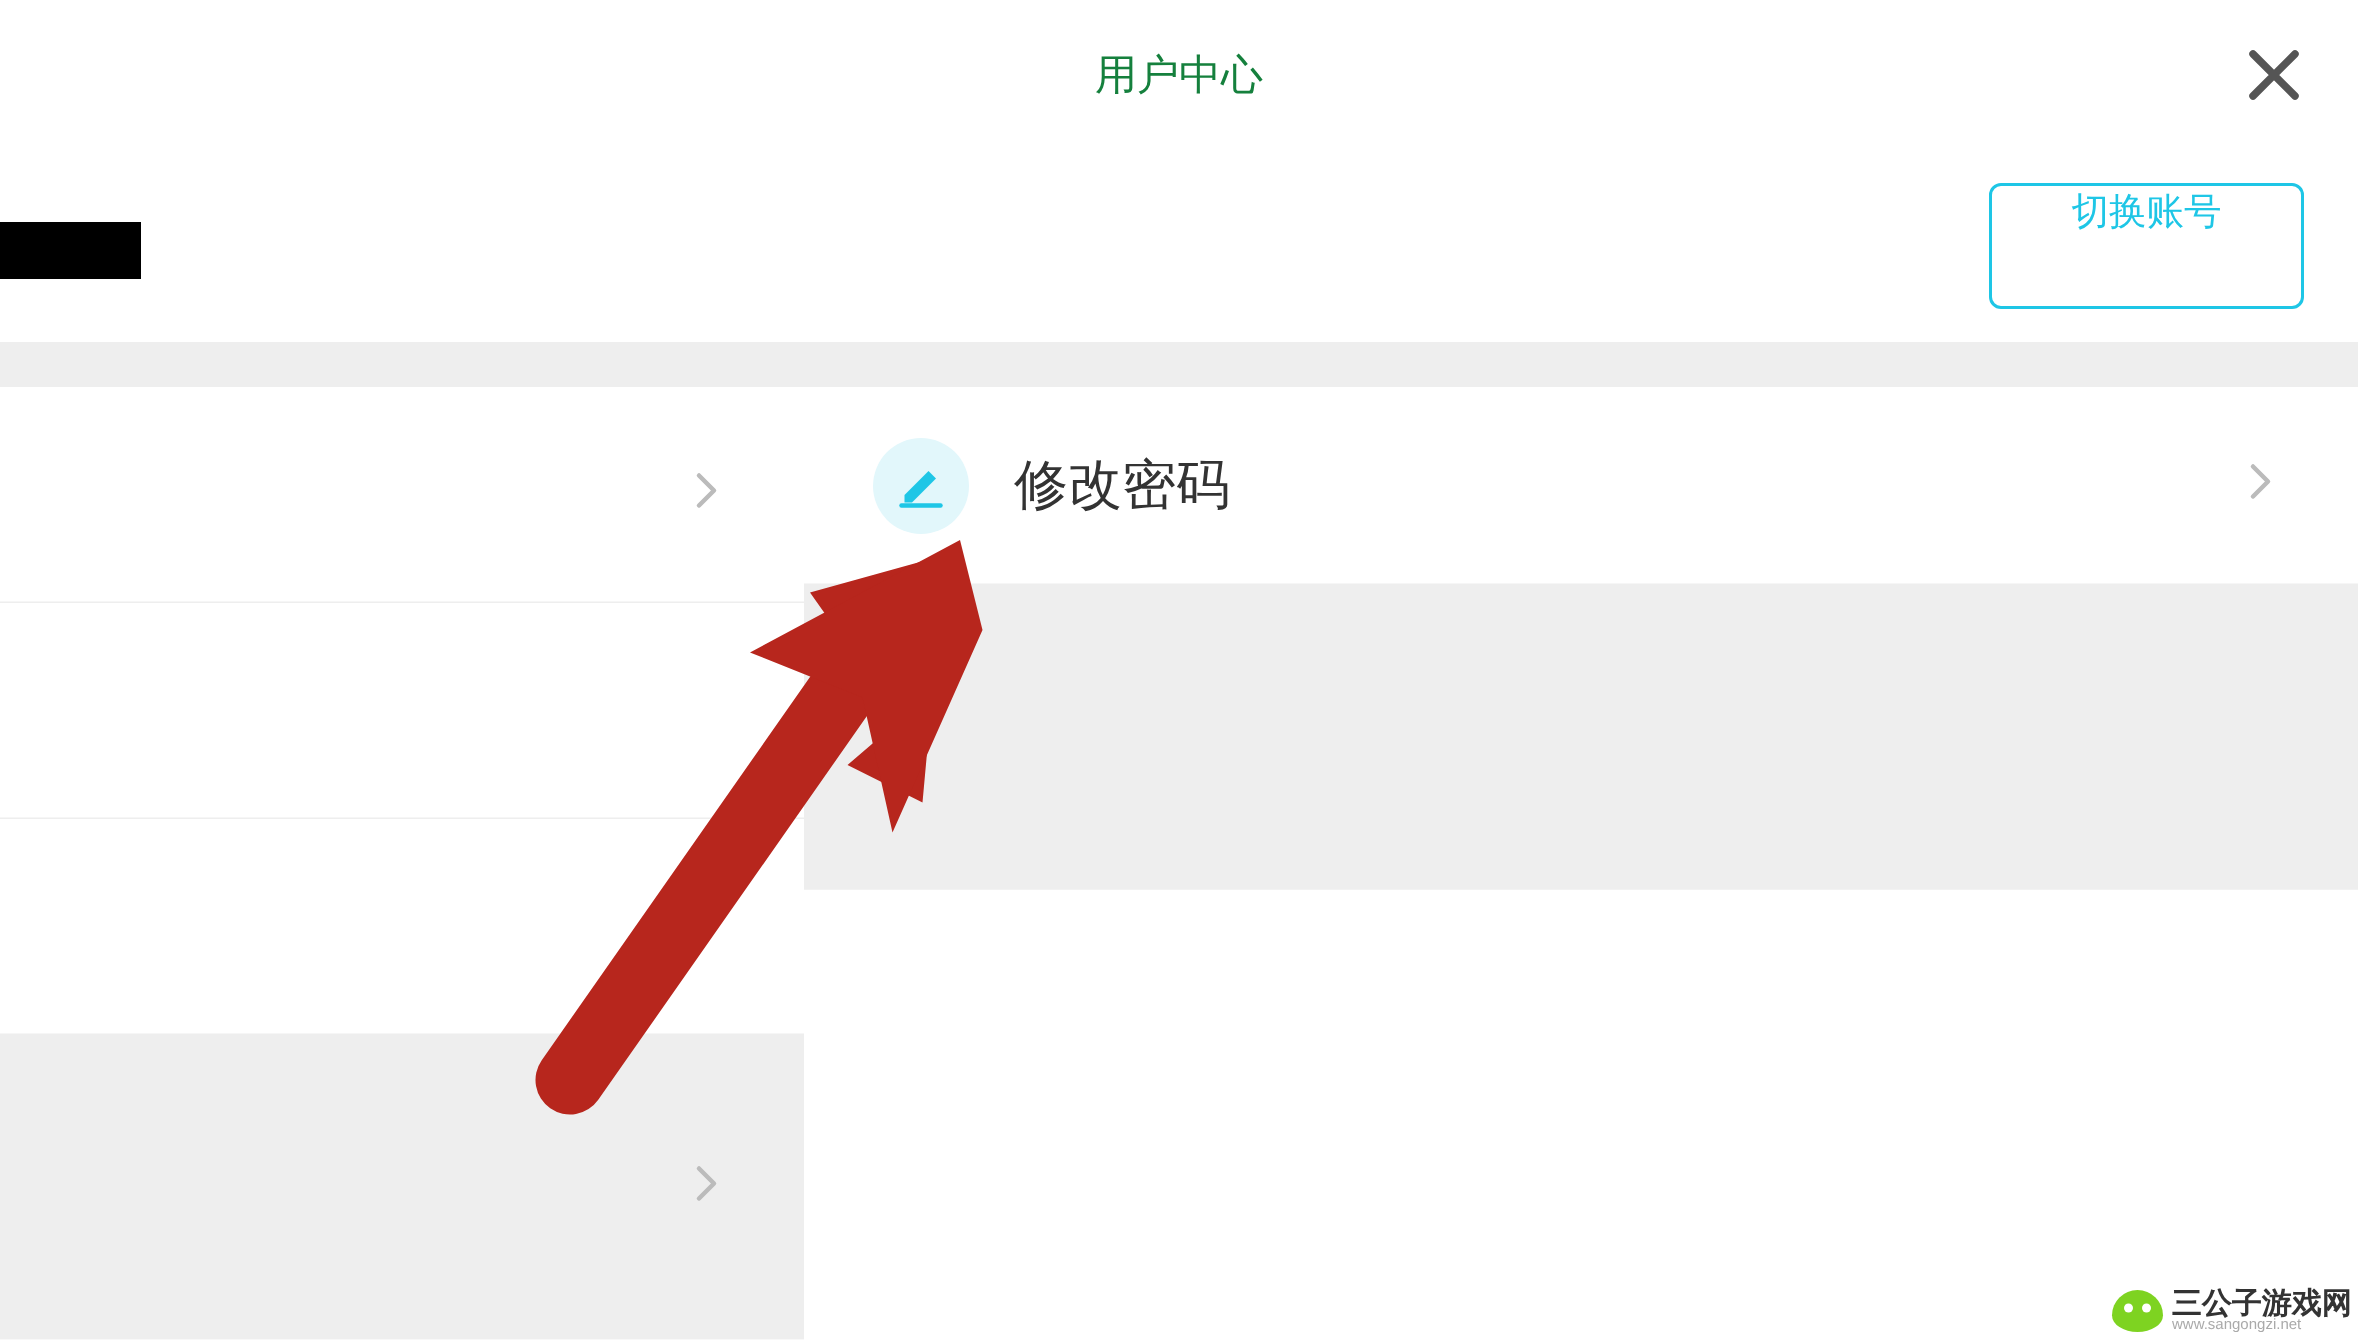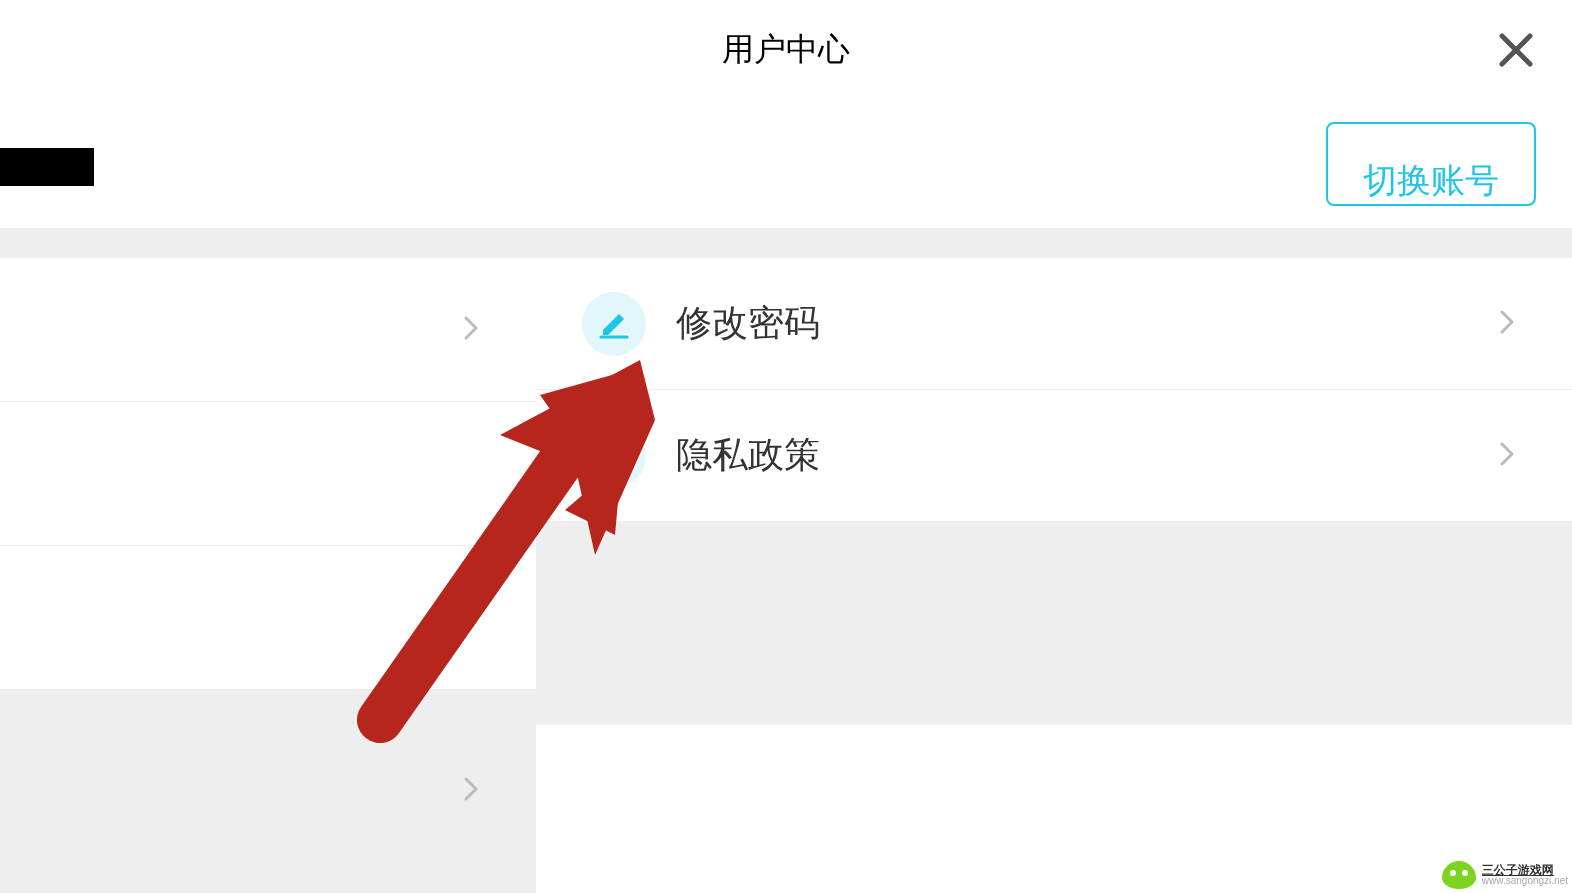--- a/index.html
+++ b/index.html
@@ -1,34 +1,34 @@
 <!DOCTYPE html>
 <html><head>
 <meta charset="utf-8">
 <style>
   * { box-sizing: border-box; margin: 0; padding: 0; }
   html, body { width: 1572px; height: 893px; font-family: "PingFang SC", "Microsoft YaHei", sans-serif; background: #fff; }
   .container { position: relative; width: 1572px; height: 893px; overflow: hidden; }
 
   .header { position: relative; height: 100px; display: flex; align-items: center; justify-content: center; }
-  .page-title { font-size: 32px; color: #000000; font-weight: 500; }
+  .page-title { font-size: 28px; color: #15803d; font-weight: 500; }
   .close-btn { position: absolute; right: 36px; top: 30px; cursor: pointer; }
   .close-btn svg { width: 40px; height: 40px; }
 
   .account-bar { position: relative; height: 128px; }
   .redact1 { position: absolute; left: 0; top: 48px; width: 94px; height: 38px; background: #000; }
   .switch-btn {
     position: absolute; right: 36px; top: 22px;
     width: 210px; height: 84px;
     border: 2px solid #1ec6e6;
     color: #1ec6e6;
     background: #fff;
     border-radius: 8px;
-    font-size: 34px;
-    display: flex; align-items: flex-end; justify-content: center;
+    font-size: 25px;
+    display: flex; align-items: flex-start; justify-content: center;
     cursor: pointer;
   }
 
   .separator { height: 30px; background: #eeeeee; }
 
   .columns { display: flex; height: 635px; }
   .col-left { width: 536px; }
   .col-right { flex: 1; position: relative; }
 
   .row-left {
@@ -73,21 +73,21 @@
     width: 34px; height: 28px; background: #7ed321; border-radius: 50% 50% 50% 50% / 60% 60% 40% 40%;
     position: relative;
   }
   .watermark .bubble::before, .watermark .bubble::after {
     content: ""; position: absolute; background: #fff; border-radius: 50%;
     width: 6px; height: 6px; top: 9px;
   }
   .watermark .bubble::before { left: 8px; }
   .watermark .bubble::after { right: 8px; }
   .watermark .wm-text { display: flex; flex-direction: column; line-height: 1; }
-  .watermark .wm-main { font-size: 12px; font-weight: 600; text-decoration: underline; }
+  .watermark .wm-main { font-size: 20px; font-weight: 600; }
   .watermark .wm-sub { font-size: 10px; color: #aaa; }
 
   
   .silhouette {
     position: absolute; right: 170px; bottom: -40px;
     width: 200px; height: 200px;
   }
   .silhouette .hat {
     width: 150px; height: 60px; background: #fff; border-radius: 90px 90px 70px 70px;
     position: absolute; top: 10px; left: 25px;
@@ -171,35 +171,20 @@
         </div>
         <div class="row-label">修改密码</div>
         <span class="chev">
           <svg viewBox="0 0 26 26">
               <path d="M8 3 L18 13 L8 23" stroke="#bbb" stroke-width="3" fill="none" stroke-linecap="round" stroke-linejoin="round"></path>
             </svg>
         </span>
       </div>
 
 
-      <div class="row-right">
-        <div class="icon-circle">
-          <svg viewBox="0 0 34 34">
-              <rect x="8" y="15" width="18" height="14" rx="3" fill="#1ec6e6"></rect>
-              <path d="M11 15 v-4 a6 6 0 0 1 12 0 v4" stroke="#1ec6e6" stroke-width="3" fill="none"></path>
-              <circle cx="17" cy="22" r="2.5" fill="#fff"></circle>
-            </svg>
-        </div>
-        <div class="row-label">隐私政策</div>
-        <span class="chev">
-          <svg viewBox="0 0 26 26">
-              <path d="M8 3 L18 13 L8 23" stroke="#bbb" stroke-width="3" fill="none" stroke-linecap="round" stroke-linejoin="round"></path>
-            </svg>
-        </span>
-      </div>
 
       <div class="row-right disabled" style="height:203px;">
         <div class="silhouette">
           <div class="hat"></div>
           <div class="body"></div>
         </div>
       </div>
 
     </div>
   </div>

